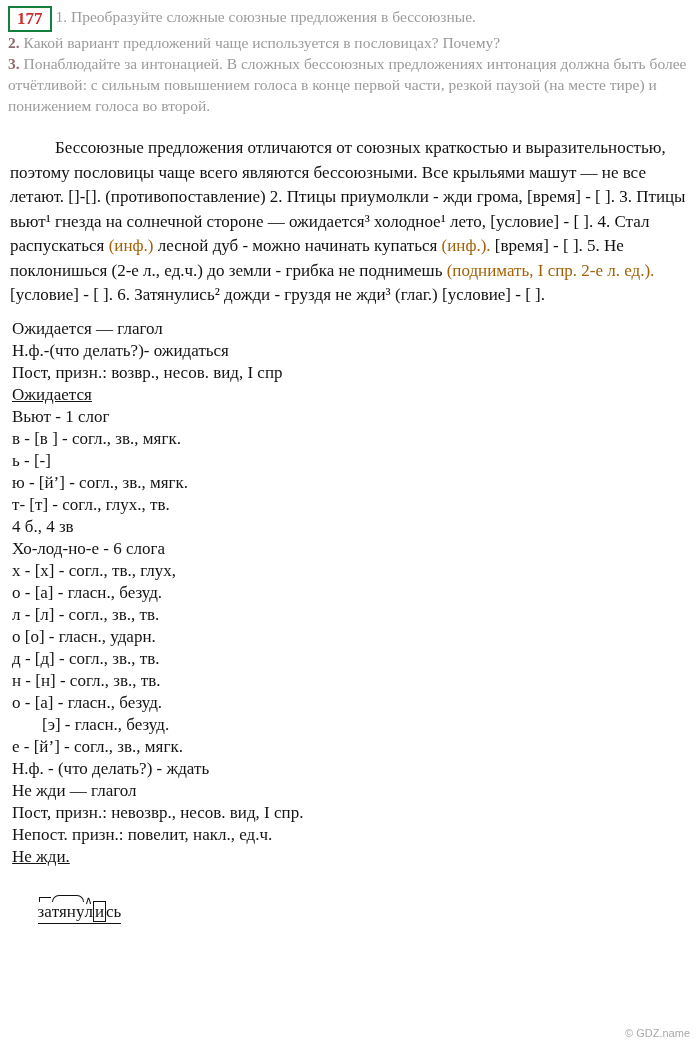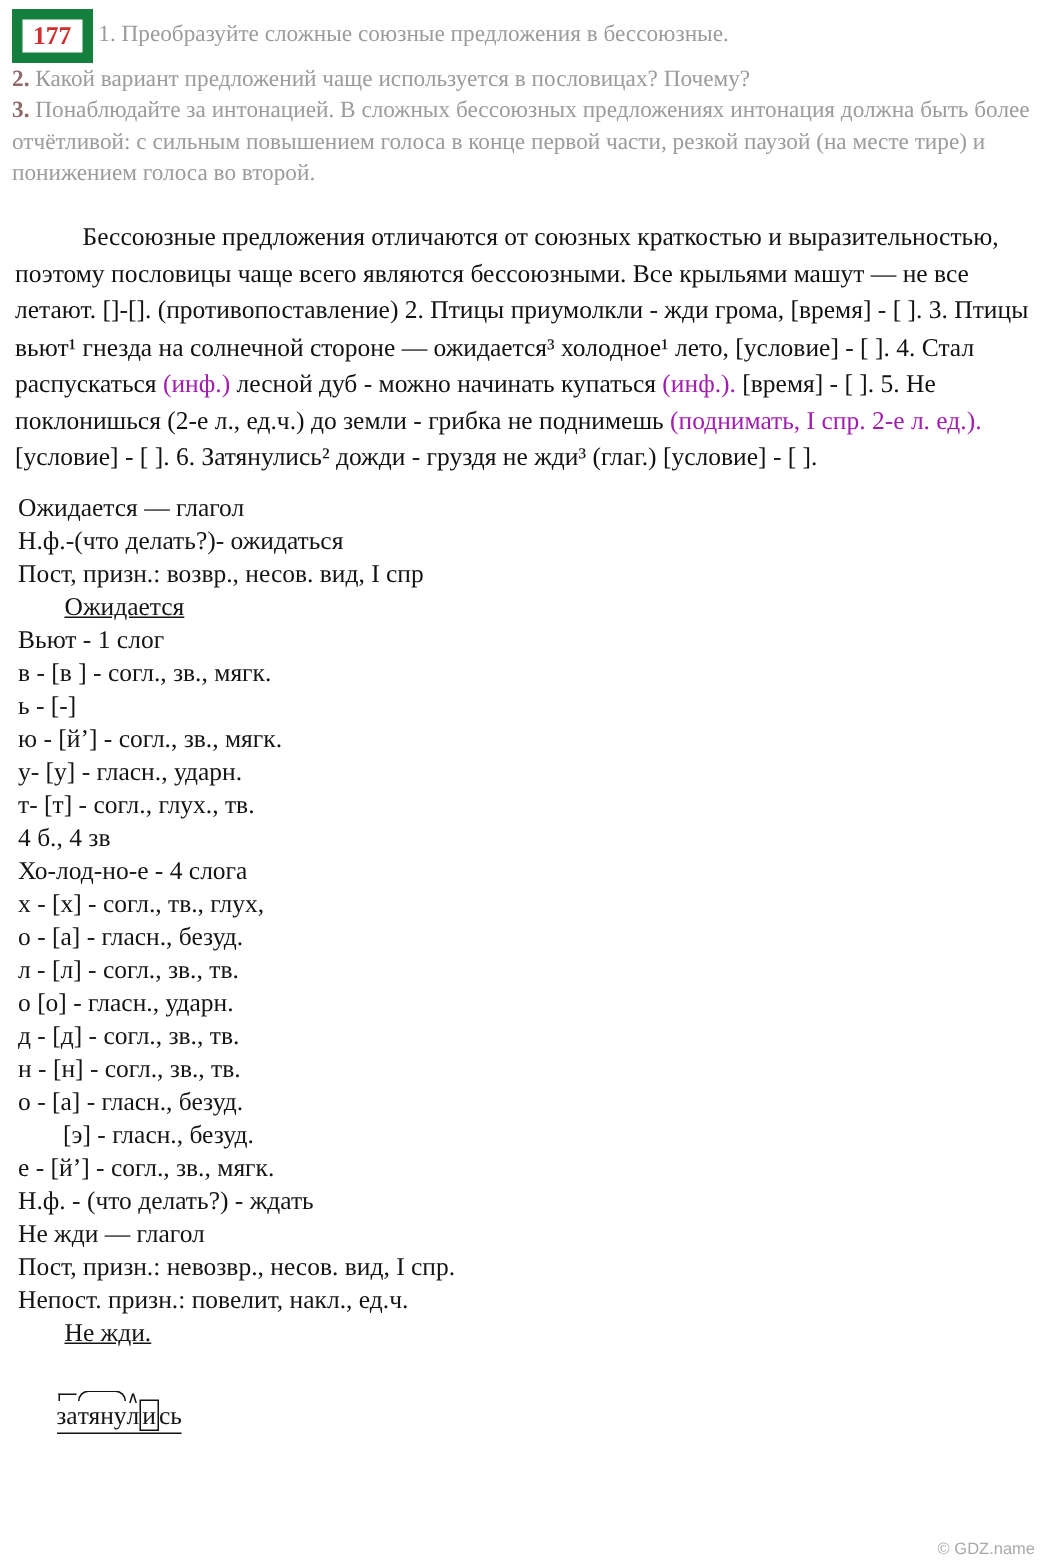--- a/index.html
+++ b/index.html
@@ -15,44 +15,44 @@
   .page { position: absolute; inset: 0; padding: 6px 8px 0 8px; box-sizing: border-box; }
 
   
   .task-block {
     color: #9b9b9b;
     font-size: 15.5px;
     line-height: 21px;
   }
   .num-box {
     display: inline-block;
-    border: 7px solid #15803d;
+    border: 2px solid #15803d;
     color: #cf2e2e;
     font-weight: bold;
     font-size: 17px;
     padding: 0px 7px 1px 7px;
     margin-right: 4px;
     vertical-align: -2px;
   }
   .tnum { color: #8f6a6a; font-weight: bold; }
 
   
   .answer {
     margin: 20px 2px 6px 2px;
     font-size: 17px;
     line-height: 24.5px;
     text-indent: 45px;
     color: #111;
   }
-  .muted { color: #a21caf; }
+  .muted { color: #a16207; }
 
   
   .analysis { margin-top: 10px; font-size: 17px; line-height: 22px; padding-left: 4px; }
   .line { white-space: pre-wrap; }
-  .underline { text-decoration: underline; margin-left: 31px; }
+  .underline { text-decoration: underline; }
   .indent { padding-left: 30px; }
 
   
   .word-line { margin-top: 4px; }
   .mw { position: relative; display: inline-block; border-bottom: 1px solid #111; padding-top: 7px; font-family: Liberation Serif, serif; }
   .m-prefix { position: relative; }
   .m-prefix::before {
     content: ""; position: absolute; left: 1px; right: 1px; top: -5px;
     border-top: 1.5px solid #111; border-left: 1.5px solid #111; height: 4px;
   }
@@ -93,24 +93,23 @@
 
   <div class="analysis">
     <div class="line">Ожидается — глагол</div>
     <div class="line">Н.ф.-(что делать?)- ожидаться</div>
     <div class="line">Пост, призн.: возвр., несов. вид, I спр</div>
     <div class="line underline">Ожидается</div>
     <div class="line">Вьют - 1 слог</div>
     <div class="line">в - [в ] - согл., зв., мягк.</div>
     <div class="line">ь - [-]</div>
     <div class="line">ю - [й’] - согл., зв., мягк.</div>
-    <div class="line">у- [у] - гласн., ударн.</div>
     <div class="line">т- [т] - согл., глух., тв.</div>
     <div class="line">4 б., 4 зв</div>
-    <div class="line">Хо-лод-но-е - 4 слога</div>
+    <div class="line">Хо-лод-но-е - 6 слога</div>
     <div class="line">х - [х] - согл., тв., глух,</div>
     <div class="line">о - [а] - гласн., безуд.</div>
     <div class="line">л - [л] - согл., зв., тв.</div>
     <div class="line">о [о] - гласн., ударн.</div>
     <div class="line">д - [д] - согл., зв., тв.</div>
     <div class="line">н - [н] - согл., зв., тв.</div>
     <div class="line">о - [а] - гласн., безуд.</div>
     <div class="line indent">[э] - гласн., безуд.</div>
     <div class="line">е - [й’] - согл., зв., мягк.</div>
     <div class="line">Н.ф. - (что делать?) - ждать</div>

